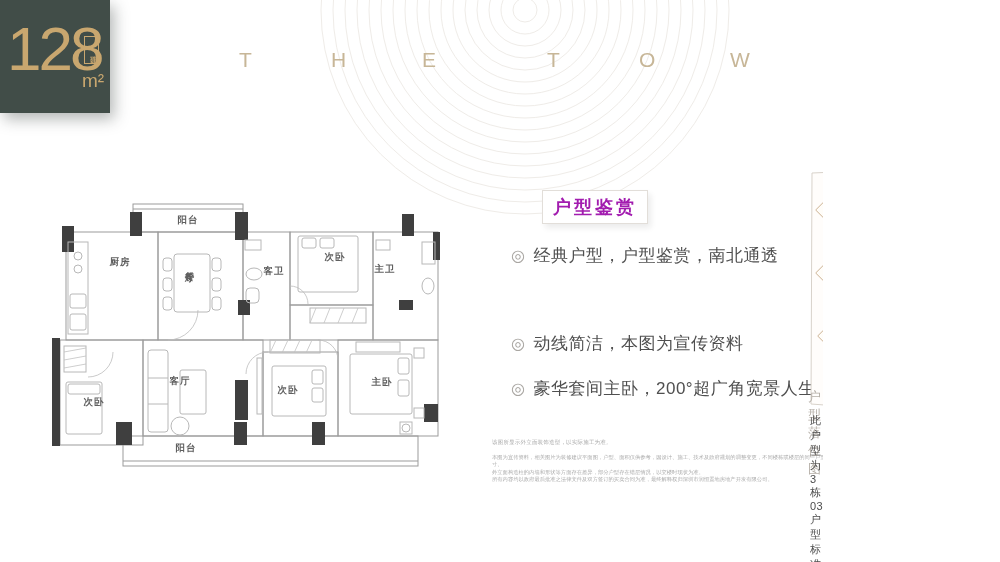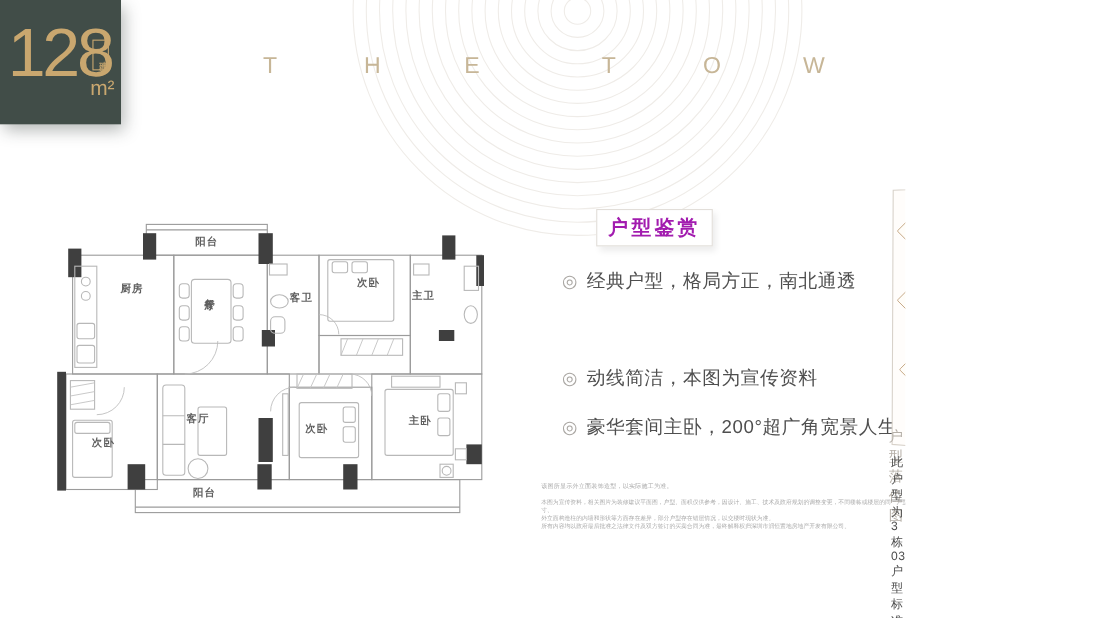--- a/index.html
+++ b/index.html
@@ -225,21 +225,21 @@
       <text class="room-label" x="56" y="215">次卧</text>
       <text class="room-label" x="142" y="194">客厅</text>
       <text class="room-label" x="250" y="203">次卧</text>
       <text class="room-label" x="344" y="195">主卧</text>
       <text class="room-label" x="148" y="261">阳台</text>
     </g>
   </svg>
 
   <div class="hl-title">户型鉴赏</div>
   <div class="hl-item" style="top:244px">
-    <span class="b">◎</span><span>经典户型，格局方正，南北通透</span>
+    <span class="b">◎</span><span>经典户型，户型鉴赏，南北通透</span>
   </div>
   <div class="hl-item" style="top:332px">
     <span class="b">◎</span><span>动线简洁，本图为宣传资料</span>
   </div>
   <div class="hl-item" style="top:377px">
     <span class="b">◎</span><span>豪华套间主卧，200°超广角宽景人生</span>
   </div>
 
   <svg class="site" viewBox="0 0 200 295">
     <path class="paper" d="M22,5 L142,0 L148,27 L170,20 L177,247 L156,283 L88,241 L21,236 Z"></path>

